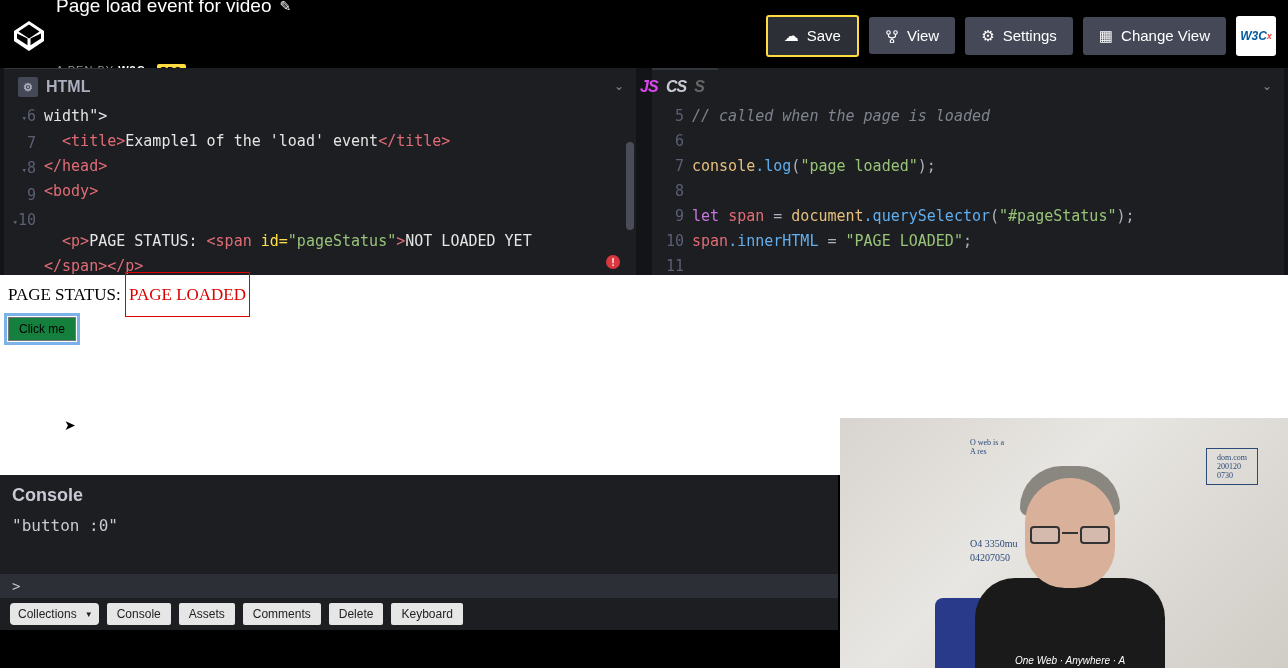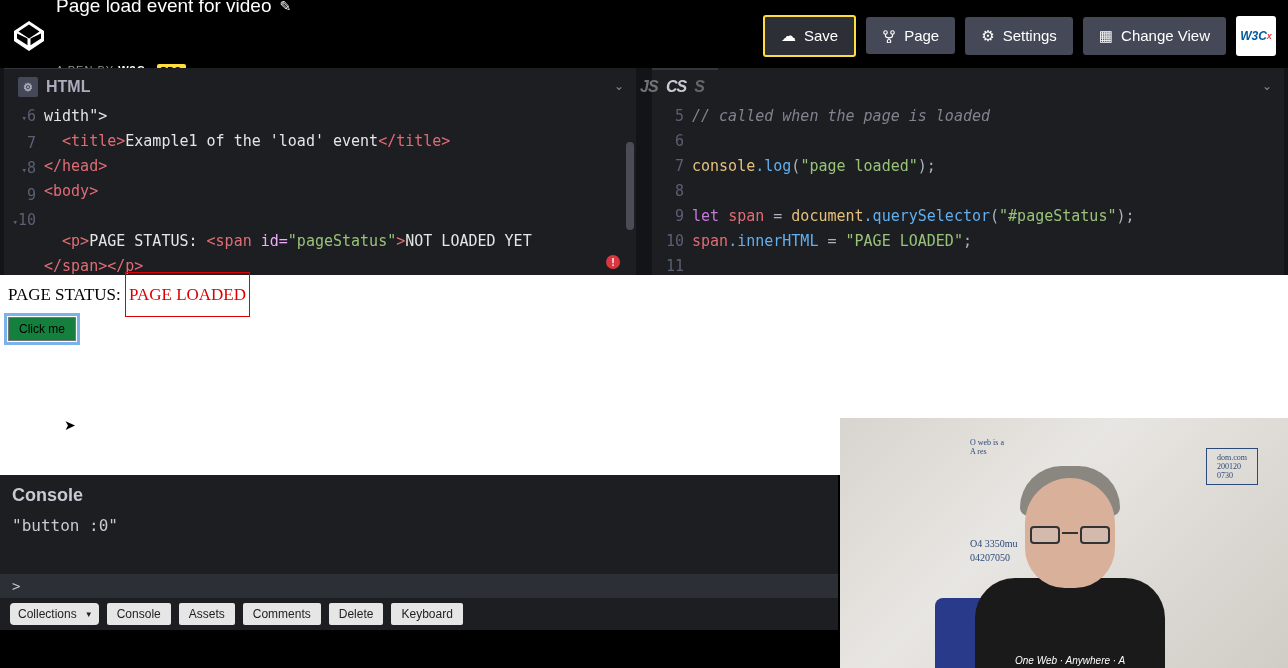--- a/index.html
+++ b/index.html
@@ -161,21 +161,21 @@
       color: #5a5f73;
       padding-right: 8px;
       user-select: none;
     }
     .code-lines {
       flex: 1;
       color: #c7c9d3;
       white-space: pre;
     }
     .t-tag { color: #e06c75; }
-    .t-attr { color: #f0abfc; }
+    .t-attr { color: #fde047; }
     .t-str { color: #98c379; }
     .t-punc { color: #abb2bf; }
     .t-text { color: #e5e5e5; }
     .t-js-kw { color: #c678dd; }
     .t-js-obj { color: #e5c07b; }
     .t-js-prop { color: #61afef; }
     .t-js-str { color: #98c379; }
     .t-js-var { color: #e06c75; }
     .t-comment { color: #7f848e; font-style: italic; text-align: right; }
     .fold { color: #5a5f73; font-size: 9px; display: inline-block; width: 8px; }
@@ -427,21 +427,21 @@
   </div>
   <div class="header-buttons">
     <button class="hbtn save">
       <span>☁</span>
       <span>Save</span>
     </button>
     <button class="hbtn">
       <svg width="14" height="14" viewBox="0 0 24 24" fill="#fff">
           <path d="M6 3a3 3 0 100 6 3 3 0 000-6zm12 0a3 3 0 100 6 3 3 0 000-6zM6 9v3c0 3 3 3 6 3s6 0 6-3V9M12 15v3m0 0a3 3 0 100 6 3 3 0 000-6z" stroke="#fff" stroke-width="2" fill="none"></path>
         </svg>
-      <span>Page</span>
+      <span>View</span>
     </button>
     <button class="hbtn">
       <span>⚙</span>
       <span>Settings</span>
     </button>
     <button class="hbtn">
       <span>▦</span>
       <span>Change View</span>
     </button>
     <div class="w3c-badge">W3C<span style="color:#e44;font-size:9px">x</span></div>
@@ -477,21 +477,21 @@
       <div class="scroll-thumb"></div>
       <div class="error-dot">!</div>
     </div>
   </div>
 
   <div class="editor-panel">
     <div class="editor-header">
       <div class="editor-tab" style="color:#888">
         <span class="js-logo" style="color:#c7c9d3;">CS</span>
           <span class="js-logo" style="color:#666">S</span>
-        <span class="js-logo" style="position:absolute;color:#737373;margin-left:-26px">JS</span>
+        <span class="js-logo" style="position:absolute;color:#d946ef;margin-left:-26px">JS</span>
       </div>
       <span class="editor-dropdown">⌄</span>
     </div>
     <div class="code-area">
       <div class="gutter">
         <div>5</div>
         <div>6</div>
         <div>7</div>
         <div>8</div>
         <div>9</div>

